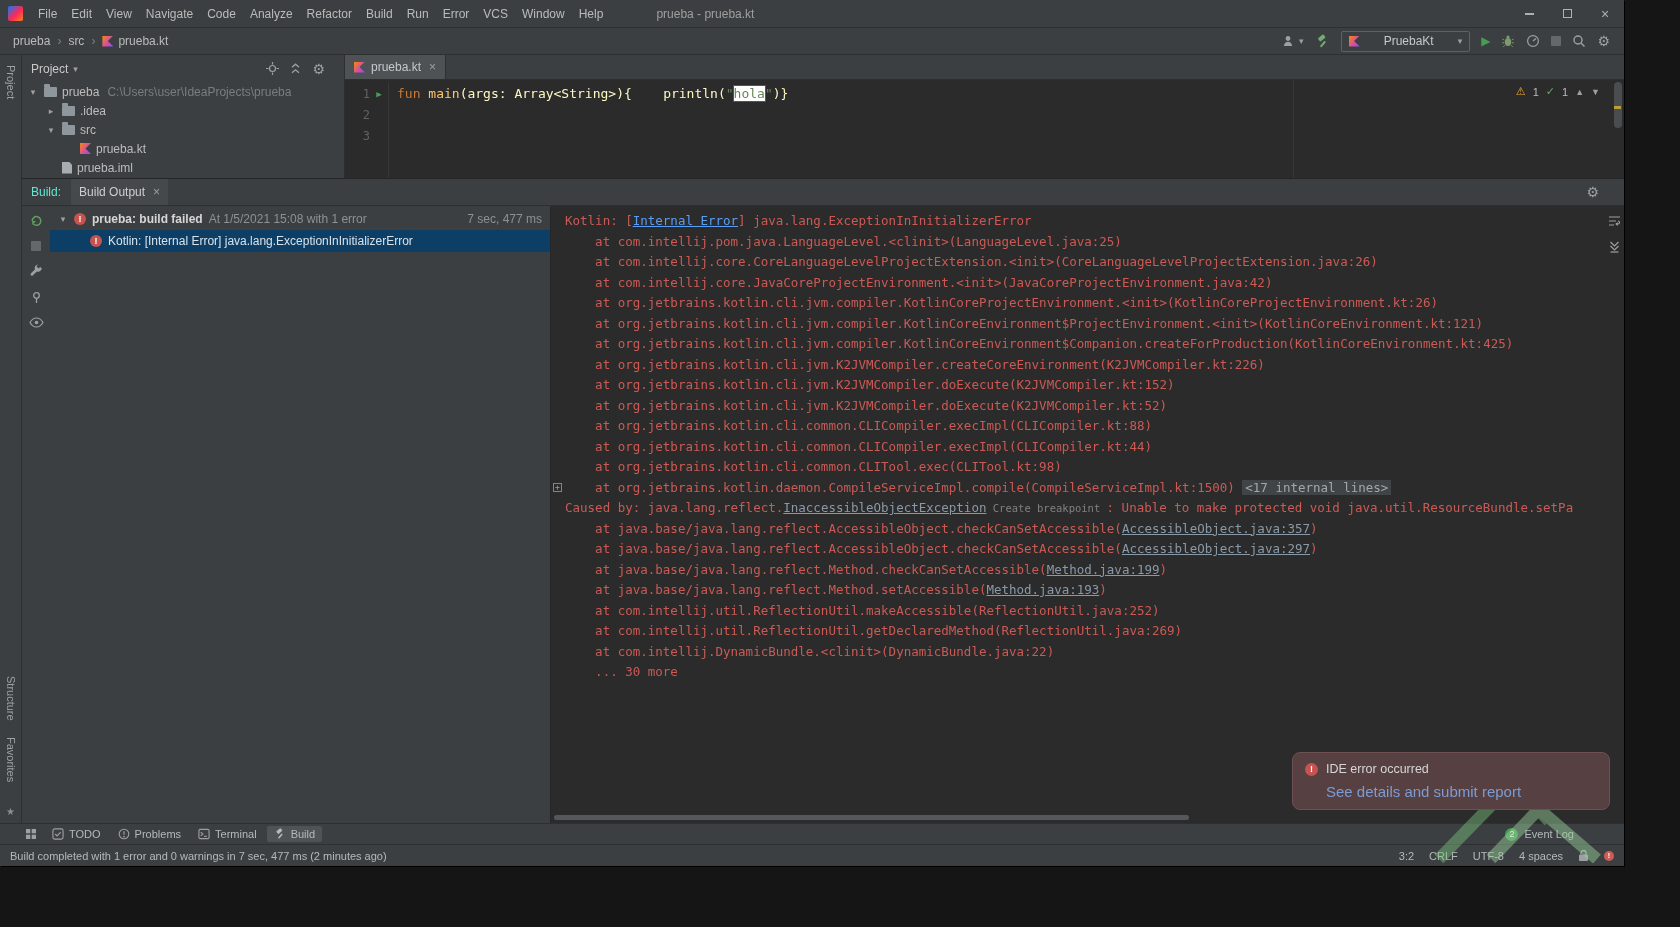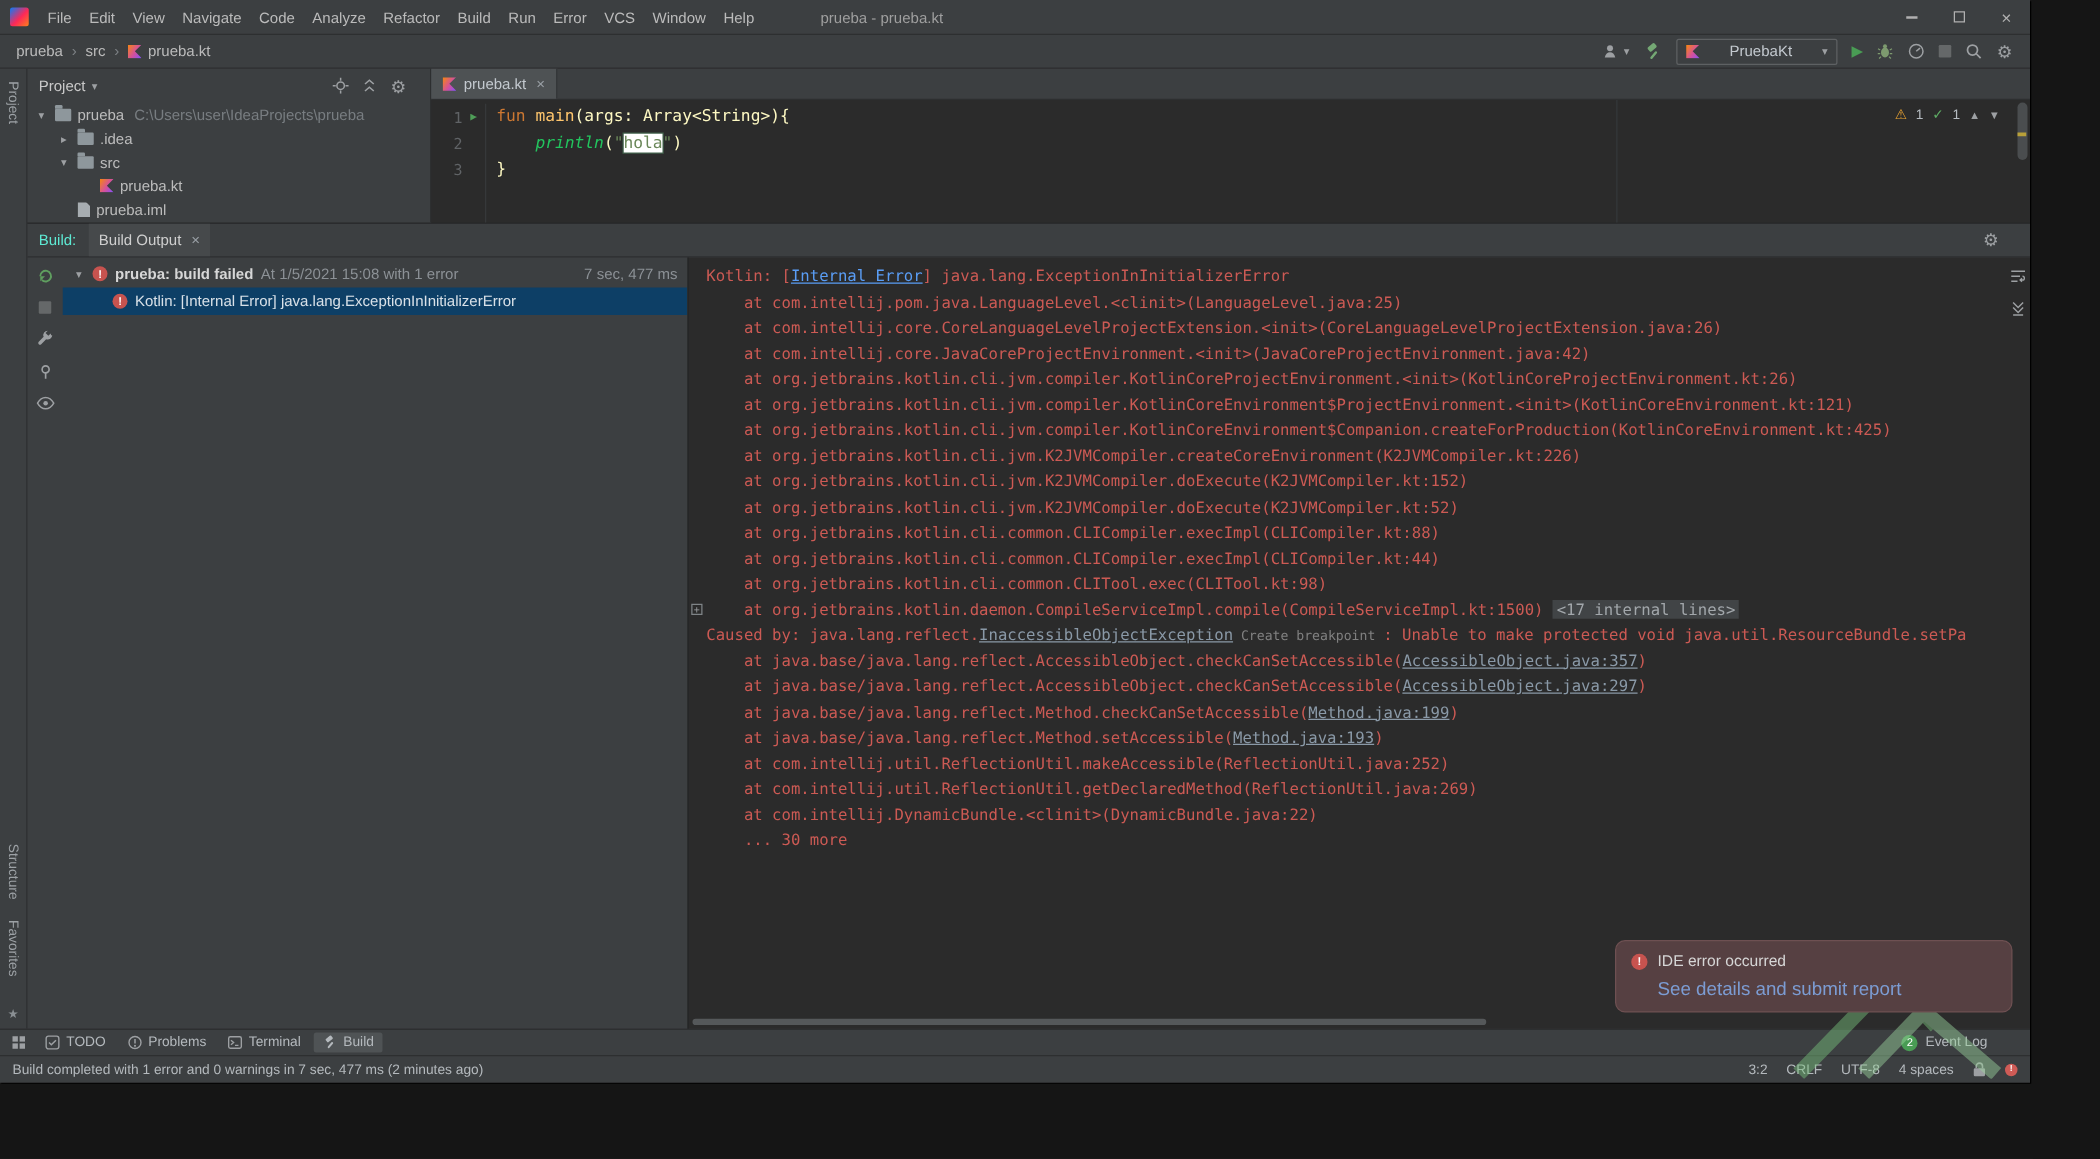--- a/index.html
+++ b/index.html
@@ -58,24 +58,24 @@
   .editor{flex:1;display:flex;flex-direction:column;background:#2b2b2b;min-width:0;position:relative}
   .tabbar{height:25px;min-height:25px;background:#3c3f41;border-bottom:1px solid #2d2f30;display:flex}
   .tab{display:flex;align-items:center;gap:6px;padding:0 9px;background:#4e5254;color:#c3c9cf;border-right:1px solid #2d2f30}
   .tab-close{color:#9aa0a6;margin-left:2px;font-size:12px}
   .editor-body{flex:1;display:flex;font-family:"DejaVu Sans Mono","Liberation Mono",monospace;font-size:13px;position:relative;padding-top:3px}
   .gutter{width:44px;min-width:44px;display:flex;flex-direction:column;border-right:1px solid #36383a}
   .gutter-line{height:21px;display:flex;align-items:center;justify-content:flex-end;color:#606366;font-size:12px}
   .lnum{width:18px;text-align:right}
   .gslot{width:18px;text-align:center}
   .run-arrow{color:#4f9e58;font-size:9px}
-  .codecol{display:flex;flex-direction:column;padding-left:8px}
+  .codecol{display:flex;flex-direction:row;padding-left:8px}
   .code-line{height:21px;display:flex;align-items:center;white-space:pre}
   .cs-kw{color:#cc7832}.cs-fn{color:#ffc66d}.cs-pl{color:#fef9c3}
-  .cs-it{color:#22c55e;font-style:italic}.cs-str{color:#6a8759}
+  .cs-it{color:#fef9c3;}.cs-str{color:#6a8759}
   .cs-hl{color:#6a8759;background:#ffffff;box-shadow:0 0 0 1px #41604b}
   .margin-guide{position:absolute;top:0;bottom:0;left:948px;width:1px;background:#35383b}
   .inspect{position:absolute;top:5px;right:24px;display:flex;align-items:center;gap:7px;font-size:11px;color:#b6bcc2;font-family:"Liberation Sans",sans-serif}
   .warn-ico{color:#f0a732}.ok-ico{color:#5fad65}.chev-sm{color:#9da0a3;font-size:9px}
   .escroll{position:absolute;top:0;right:0;bottom:0;width:14px}
   .emark{position:absolute;right:3px;top:26px;width:7px;height:3px;background:#b8a039}
   .ethumb{position:absolute;right:2px;top:2px;width:8px;height:46px;background:#4a4d4f;border-radius:4px}
 
   
   .build{flex:1;display:flex;flex-direction:column;background:#3c3f41;min-height:0}
@@ -99,21 +99,21 @@
   .sg-err{color:#cc5a54}
   .sg-link{color:#5a9df5;text-decoration:underline;cursor:pointer}
   .sg-flink{color:#8a99a7;text-decoration:underline;cursor:pointer}
   .sg-small{color:#808080;font-size:10.5px}
   .sg-fold{color:#a2a7ab;background:#414446;padding:0 3px}
   .fold-plus{position:absolute;left:-12px;top:5px;width:9px;height:9px;border:1px solid #7f8487;color:#9da0a3;font-size:8px;line-height:7px;text-align:center;background:#2b2b2b}
   .hscroll{position:absolute;left:3px;bottom:3px;height:5px;width:635px;background:#55585a;border-radius:3px}
   .cstrip{width:20px;min-width:20px;display:flex;flex-direction:column;align-items:center;gap:13px;padding-top:8px}
 
   
-  .bottombar{height:21px;min-height:21px;background:#3c3f41;border-top:1px solid #2d2f30;display:flex;align-items:center;font-size:11px;color:#b4b9bd;padding:0 4px;gap:3px}
+  .bottombar{height:21px;min-height:21px;background:#3c3f41;border-top:1px solid #2d2f30;display:flex;align-items:center;font-size:11px;color:#b4b9bd;padding:0 20px;gap:3px}
   .bb-item{display:flex;align-items:center;gap:5px;padding:2px 7px;border-radius:2px}
   .bb-item.active{background:#4f5355}
   .bb-right{margin-left:auto;display:flex;align-items:center;gap:6px;padding-right:30px}
   .badge{width:13px;height:13px;min-width:13px;border-radius:50%;background:#499c54;color:#fff;font-size:9px;display:flex;align-items:center;justify-content:center}
   .statusbar{height:22px;min-height:22px;background:#3c3f41;border-top:1px solid #2d2f30;display:flex;align-items:center;font-size:11px;color:#b4b9bd;padding:0 10px}
   .sb-right{margin-left:auto;display:flex;align-items:center;gap:15px}
   .sb-err-dot{width:10px;height:10px;min-width:10px;border-radius:50%;background:#cf5b56;color:#fff;font-size:7px;font-weight:bold;display:flex;align-items:center;justify-content:center}
 
   
   .notification{position:absolute;right:14px;bottom:56px;width:318px;background:#564042;border:1px solid #6e5052;border-radius:8px;padding:9px 12px;z-index:10}

